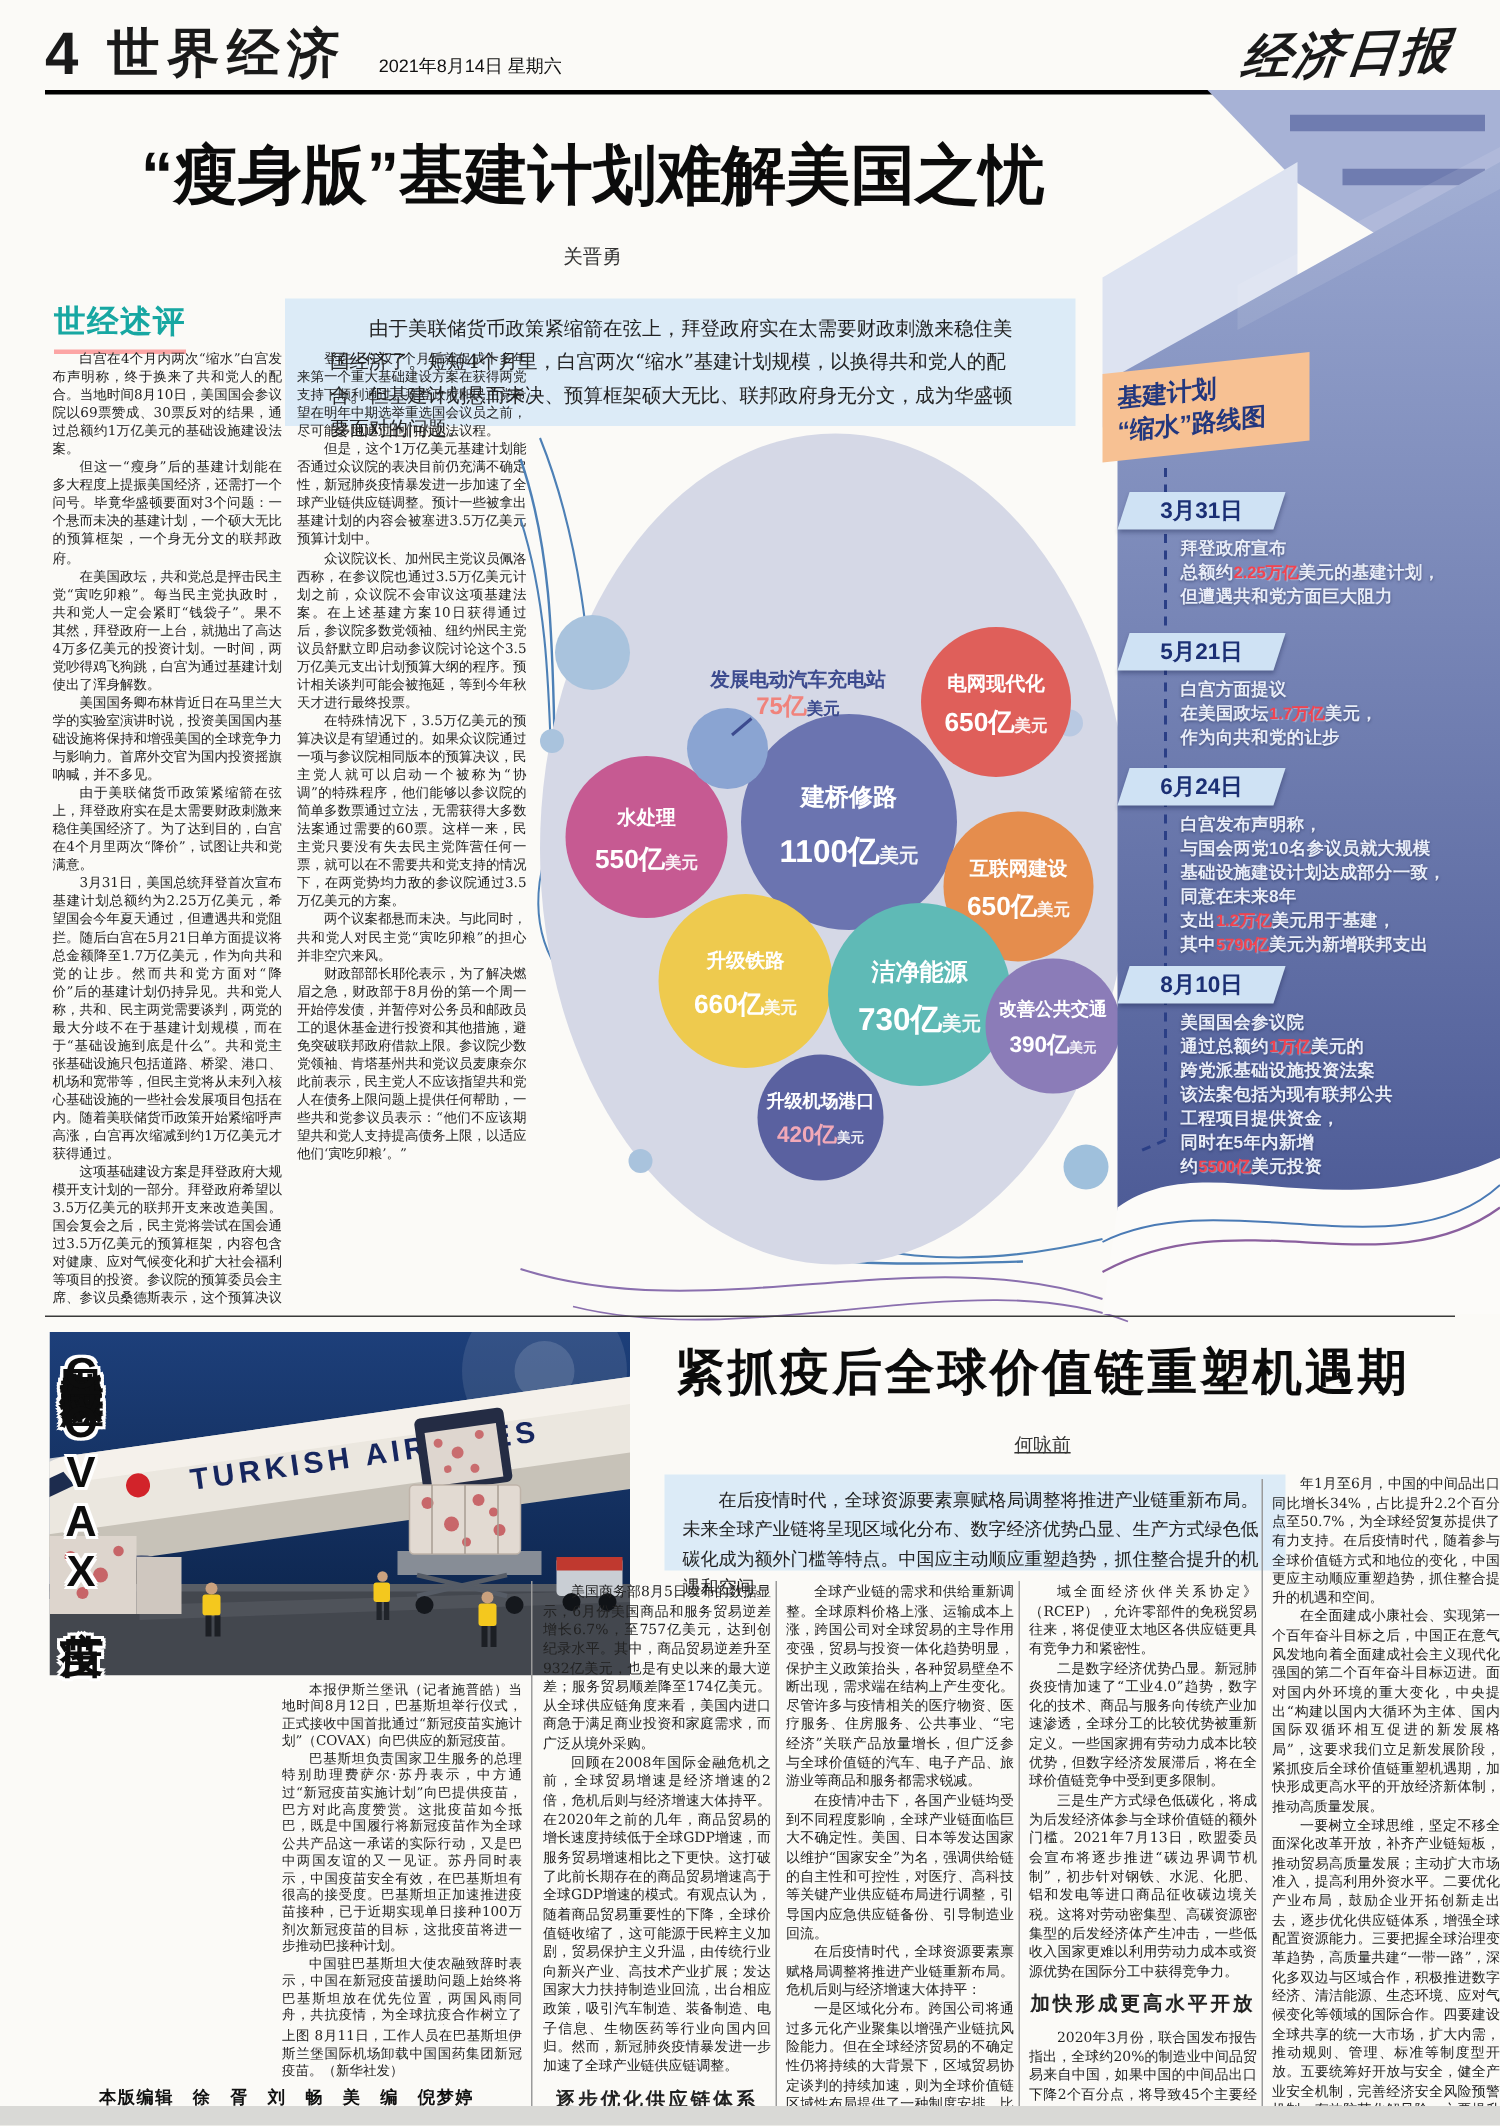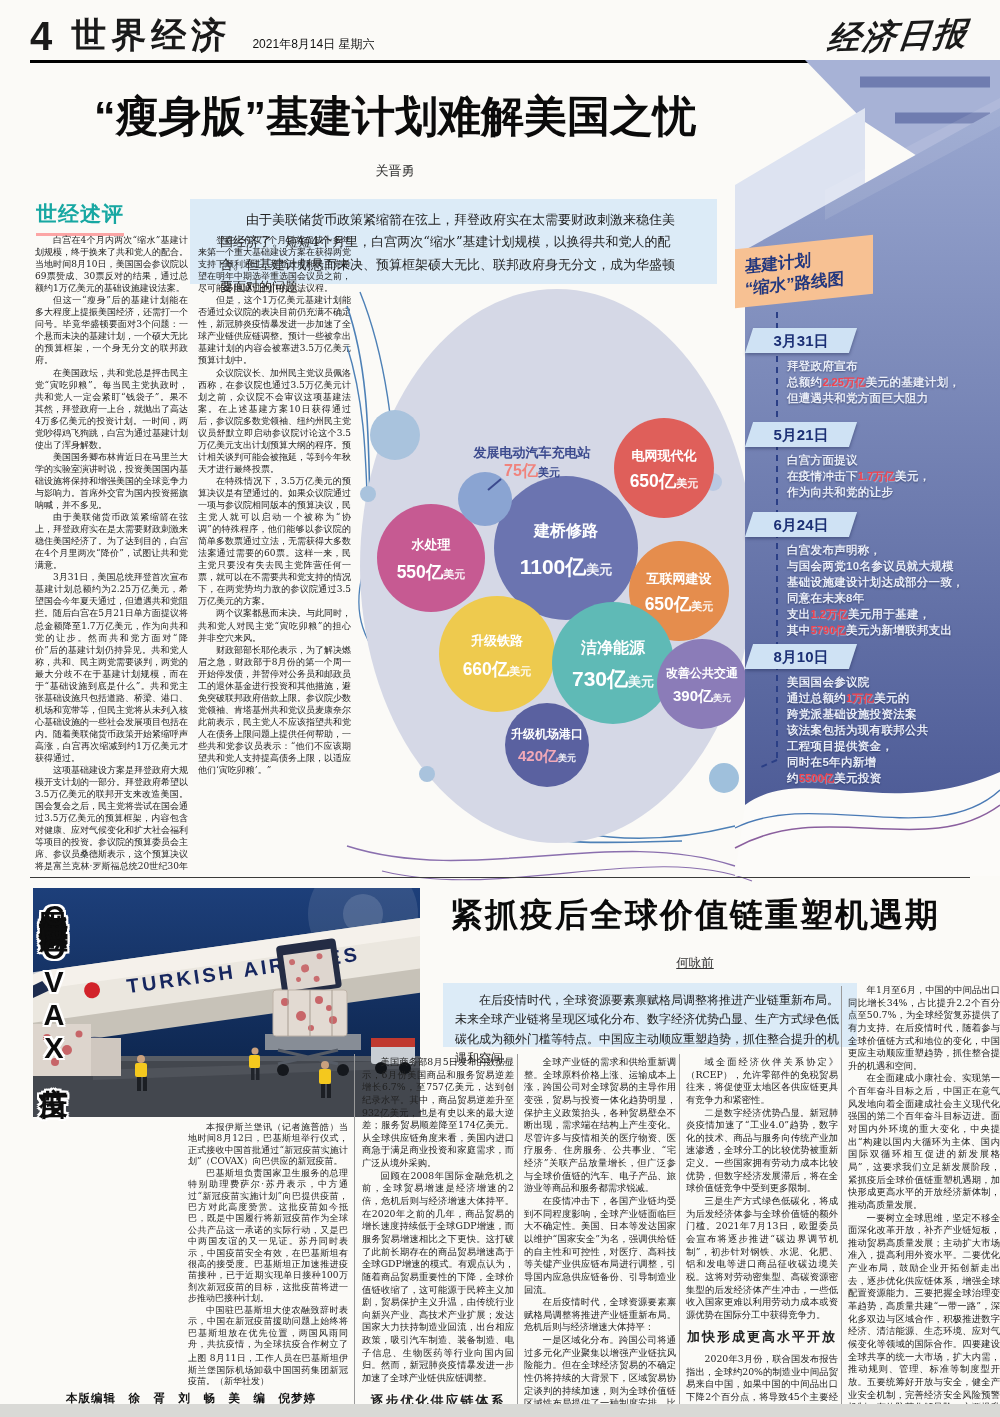--- a/index.html
+++ b/index.html
@@ -80,21 +80,21 @@
   </div>
   <div class="hdr-rule"></div>
 
   <div class="lead-headline">“瘦身版”基建计划难解美国之忧</div>
   <div class="lead-author">关晋勇</div>
   <div class="col-label">世经述评</div>
   <div class="intro-box" id="lead-intro">
     <p class="para">由于美联储货币政策紧缩箭在弦上，拜登政府实在太需要财政刺激来稳住美国经济了。短短4个月里，白宫两次“缩水”基建计划规模，以换得共和党人的配合。但基建计划悬而未决、预算框架硕大无比、联邦政府身无分文，成为华盛顿要面对的问题。</p>
   </div>
   <div class="ncol" id="lead-c1">
-      <p class="para">白宫在4个月内两次“缩水”基建计划规模，终于换来了共和党人的配合。当地时间8月10日，美国国会参议院以69票赞成、30票反对的结果，通过总额约1万亿美元的基础设施建设法案。</p>
+      <p class="para">白宫在4个月内两次“缩水”白宫发布声明称，终于换来了共和党人的配合。当地时间8月10日，美国国会参议院以69票赞成、30票反对的结果，通过总额约1万亿美元的基础设施建设法案。</p>
       <p class="para">但这一“瘦身”后的基建计划能在多大程度上提振美国经济，还需打一个问号。毕竟华盛顿要面对3个问题：一个悬而未决的基建计划，一个硕大无比的预算框架，一个身无分文的联邦政府。</p>
       <p class="para">在美国政坛，共和党总是抨击民主党“寅吃卯粮”。每当民主党执政时，共和党人一定会紧盯“钱袋子”。果不其然，拜登政府一上台，就抛出了高达4万多亿美元的投资计划。一时间，两党吵得鸡飞狗跳，白宫为通过基建计划使出了浑身解数。</p>
       <p class="para">美国国务卿布林肯近日在马里兰大学的实验室演讲时说，投资美国国内基础设施将保持和增强美国的全球竞争力与影响力。首席外交官为国内投资摇旗呐喊，并不多见。</p>
       <p class="para">由于美联储货币政策紧缩箭在弦上，拜登政府实在是太需要财政刺激来稳住美国经济了。为了达到目的，白宫在4个月里两次“降价”，试图让共和党满意。</p>
       <p class="para">3月31日，美国总统拜登首次宣布基建计划总额约为2.25万亿美元，希望国会今年夏天通过，但遭遇共和党阻拦。随后白宫在5月21日单方面提议将总金额降至1.7万亿美元，作为向共和党的让步。然而共和党方面对“降价”后的基建计划仍持异见。共和党人称，共和、民主两党需要谈判，两党的最大分歧不在于基建计划规模，而在于“基础设施到底是什么”。共和党主张基础设施只包括道路、桥梁、港口、机场和宽带等，但民主党将从未列入核心基础设施的一些社会发展项目包括在内。随着美联储货币政策开始紧缩呼声高涨，白宫再次缩减到约1万亿美元才获得通过。</p>
       <p class="para">这项基础建设方案是拜登政府大规模开支计划的一部分。拜登政府希望以3.5万亿美元的联邦开支来改造美国。国会复会之后，民主党将尝试在国会通过3.5万亿美元的预算框架，内容包含对健康、应对气候变化和扩大社会福利等项目的投资。参议院的预算委员会主席、参议员桑德斯表示，这个预算决议将是富兰克林·罗斯福总统20世纪30年代以来，对劳动人民、老年人、儿童、病人最有影响的一项立法。</p>
     </div>
   <div class="ncol" id="lead-c2">
       <p class="para">登在上任仅7个月后就促成十多年来第一个重大基础建设方案在获得两党支持下顺利通过。拜登政府和民主党希望在明年中期选举重选国会议员之前，尽可能多地通过他们的立法议程。</p>
       <p class="para">但是，这个1万亿美元基建计划能否通过众议院的表决目前仍充满不确定性，新冠肺炎疫情暴发进一步加速了全球产业链供应链调整。预计一些被拿出基建计划的内容会被塞进3.5万亿美元预算计划中。</p>
@@ -205,21 +205,21 @@
         <div class="tl-lines" style="top: 298px;">
           <div class="tl-line"><span>拜登政府宣布</span></div>
           <div class="tl-line"><span>总额约</span><span class="hl">2.25万亿</span><span>美元的基建计划，</span></div>
           <div class="tl-line"><span>但遭遇共和党方面巨大阻力</span></div>
         </div>
         <div class="tl-badge" style="top: 362px;">
           <span>5月21日</span>
         </div>
         <div class="tl-lines" style="top: 392px;">
           <div class="tl-line"><span>白宫方面提议</span></div>
-          <div class="tl-line"><span>在疫情冲击下</span><span class="hl">1.7万亿</span><span>美元，</span></div>
+          <div class="tl-line"><span>在美国政坛</span><span class="hl">1.7万亿</span><span>美元，</span></div>
           <div class="tl-line"><span>作为向共和党的让步</span></div>
         </div>
         <div class="tl-badge" style="top: 452px;">
           <span>6月24日</span>
         </div>
         <div class="tl-lines" style="top: 482px;">
           <div class="tl-line"><span>白宫发布声明称，</span></div>
           <div class="tl-line"><span>与国会两党10名参议员就大规模</span></div>
           <div class="tl-line"><span>基础设施建设计划达成部分一致，</span></div>
           <div class="tl-line"><span>同意在未来8年</span></div>

